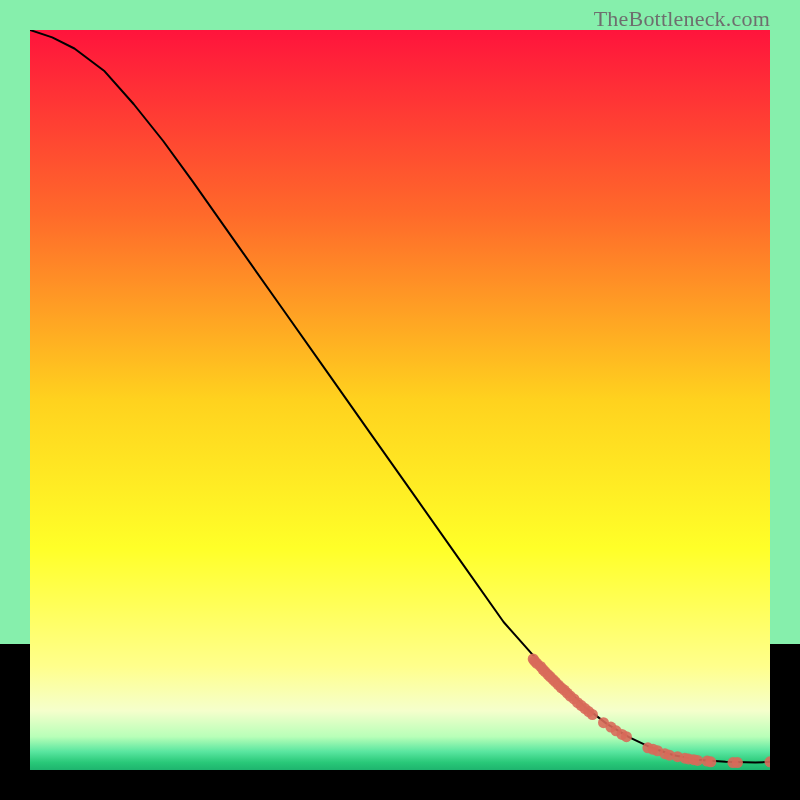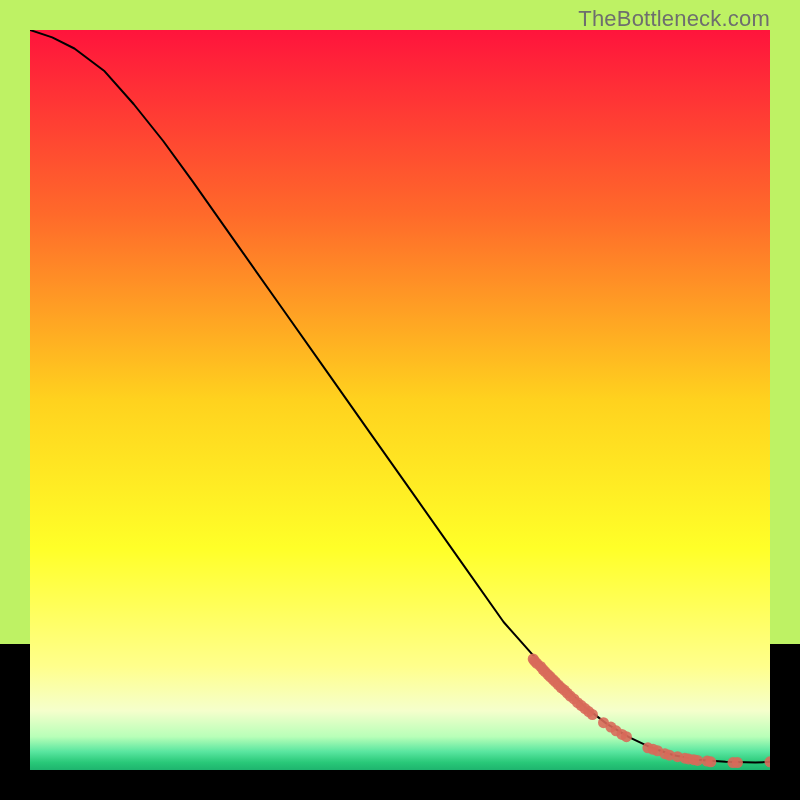--- a/index.html
+++ b/index.html
@@ -8,21 +8,22 @@
     width: 800px;
     height: 800px;
     background: #000;
     overflow: hidden;
     font-family: Arial, Helvetica, sans-serif;
   }
   .frame {
     position: relative;
     width: 800px;
     height: 644px;
-    background: #bef264;
+    background: #86efac;
+    font-family: Liberation Serif, serif;
   }
   .plot {
     position: absolute;
     left: 30px;
     top: 30px;
     width: 740px;
     height: 740px;
     
   }
   .watermark {

